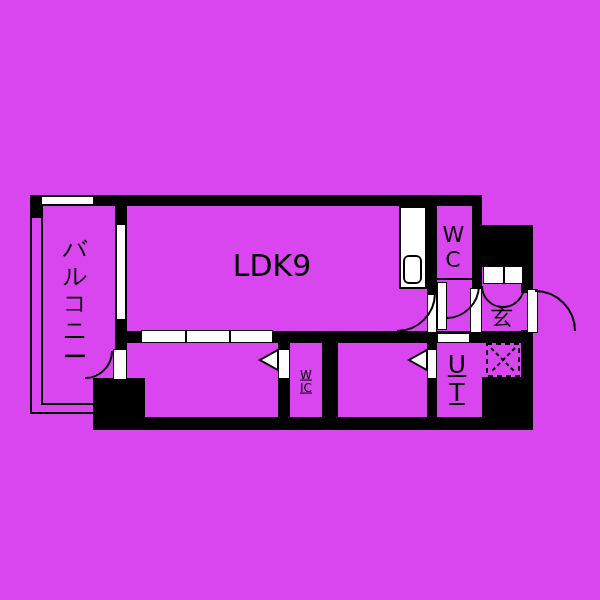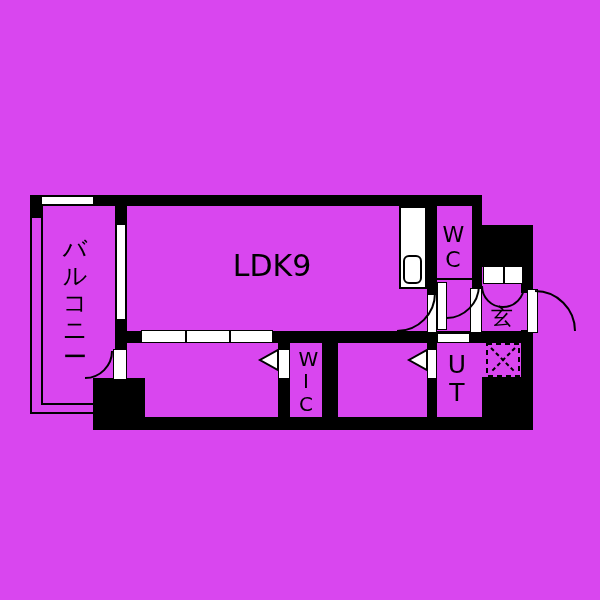--- a/index.html
+++ b/index.html
@@ -87,18 +87,18 @@
     </g>
     <g fill="none" stroke="#000" stroke-width="2">
       <rect x="487" y="344" width="32" height="32" stroke-dasharray="5 4"></rect>
       <line x1="491" y1="348" x2="515" y2="372" stroke-dasharray="4 3"></line>
       <line x1="515" y1="348" x2="491" y2="372" stroke-dasharray="4 3"></line>
     </g>
   </svg>
 
   <div class="vlabel" style="left:75px;top:303px;width:26px;font-size:24px;">バルコニー</div>
   <div class="label" style="left:272px;top:265px;font-size:30px;">LDK9</div>
-  <div class="vlabel" style="left:306px;top:382px;width:15px;font-size:20px;">WIC</div>
-  <div class="vlabel" style="left:457px;top:379px;width:22px;font-size:25px;">UT</div>
+  <div class="vlabel" style="left:306px;top:382px;width:15px;font-size:12px;text-decoration:underline;">WIC</div>
+  <div class="vlabel" style="left:457px;top:379px;width:22px;font-size:25px;text-decoration:underline;">UT</div>
   <div class="vlabel" style="left:453px;top:248px;width:21px;font-size:22px;">WC</div>
   <div class="label" style="left:502px;top:317px;font-size:22px;">玄</div>
 
 </div>
 
 </body></html>

